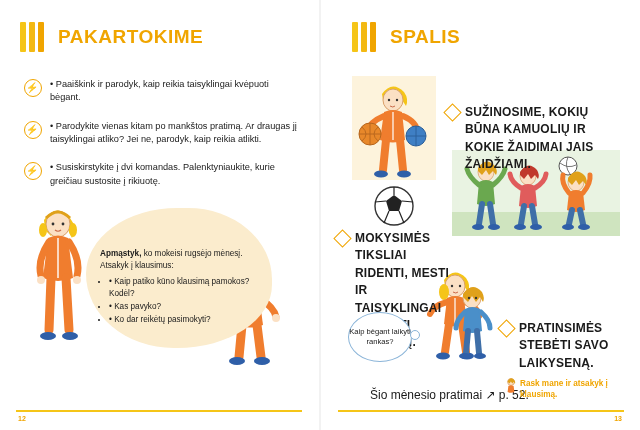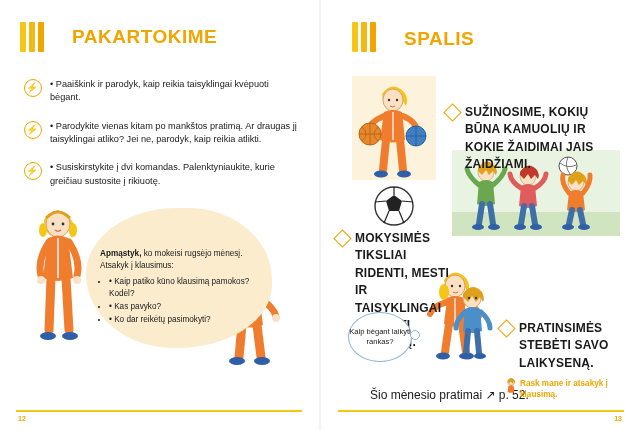--- a/index.html
+++ b/index.html
@@ -14,21 +14,21 @@
   .left-page{position:absolute;left:0;top:0;width:320px;height:430px;background:#ffffff;}
   .right-page{position:absolute;left:320px;top:0;width:320px;height:430px;background:#ffffff;}
   .spine{position:absolute;left:319px;top:0;width:2px;height:430px;background:#f2f2f2;}
 
   
   .bars{display:flex;gap:3px;}
   .bars span{display:block;width:6px;height:30px;background:#f5c518;border-radius:1px;}
   .bars span.b2{background:#f3b913;}
   .bars span.b3{background:#f0a500;}
 
-  .hdr{position:absolute;display:flex;align-items:flex-end;gap:28px;}
+  .hdr{position:absolute;display:flex;align-items:center;gap:14px;}
   .hdr-title{
     color:#f0a500;font-weight:bold;letter-spacing:.5px;
   }
   #left-header{left:20px;top:22px;}
   #left-header .hdr-title{font-size:19px;line-height:30px;}
   #right-header{left:352px;top:22px;}
   #right-header .hdr-title{font-size:19px;line-height:26px;}
   .hdr-sub{font-size:10px;color:#3b3b3b;font-weight:bold;margin-top:1px;}
 
   

